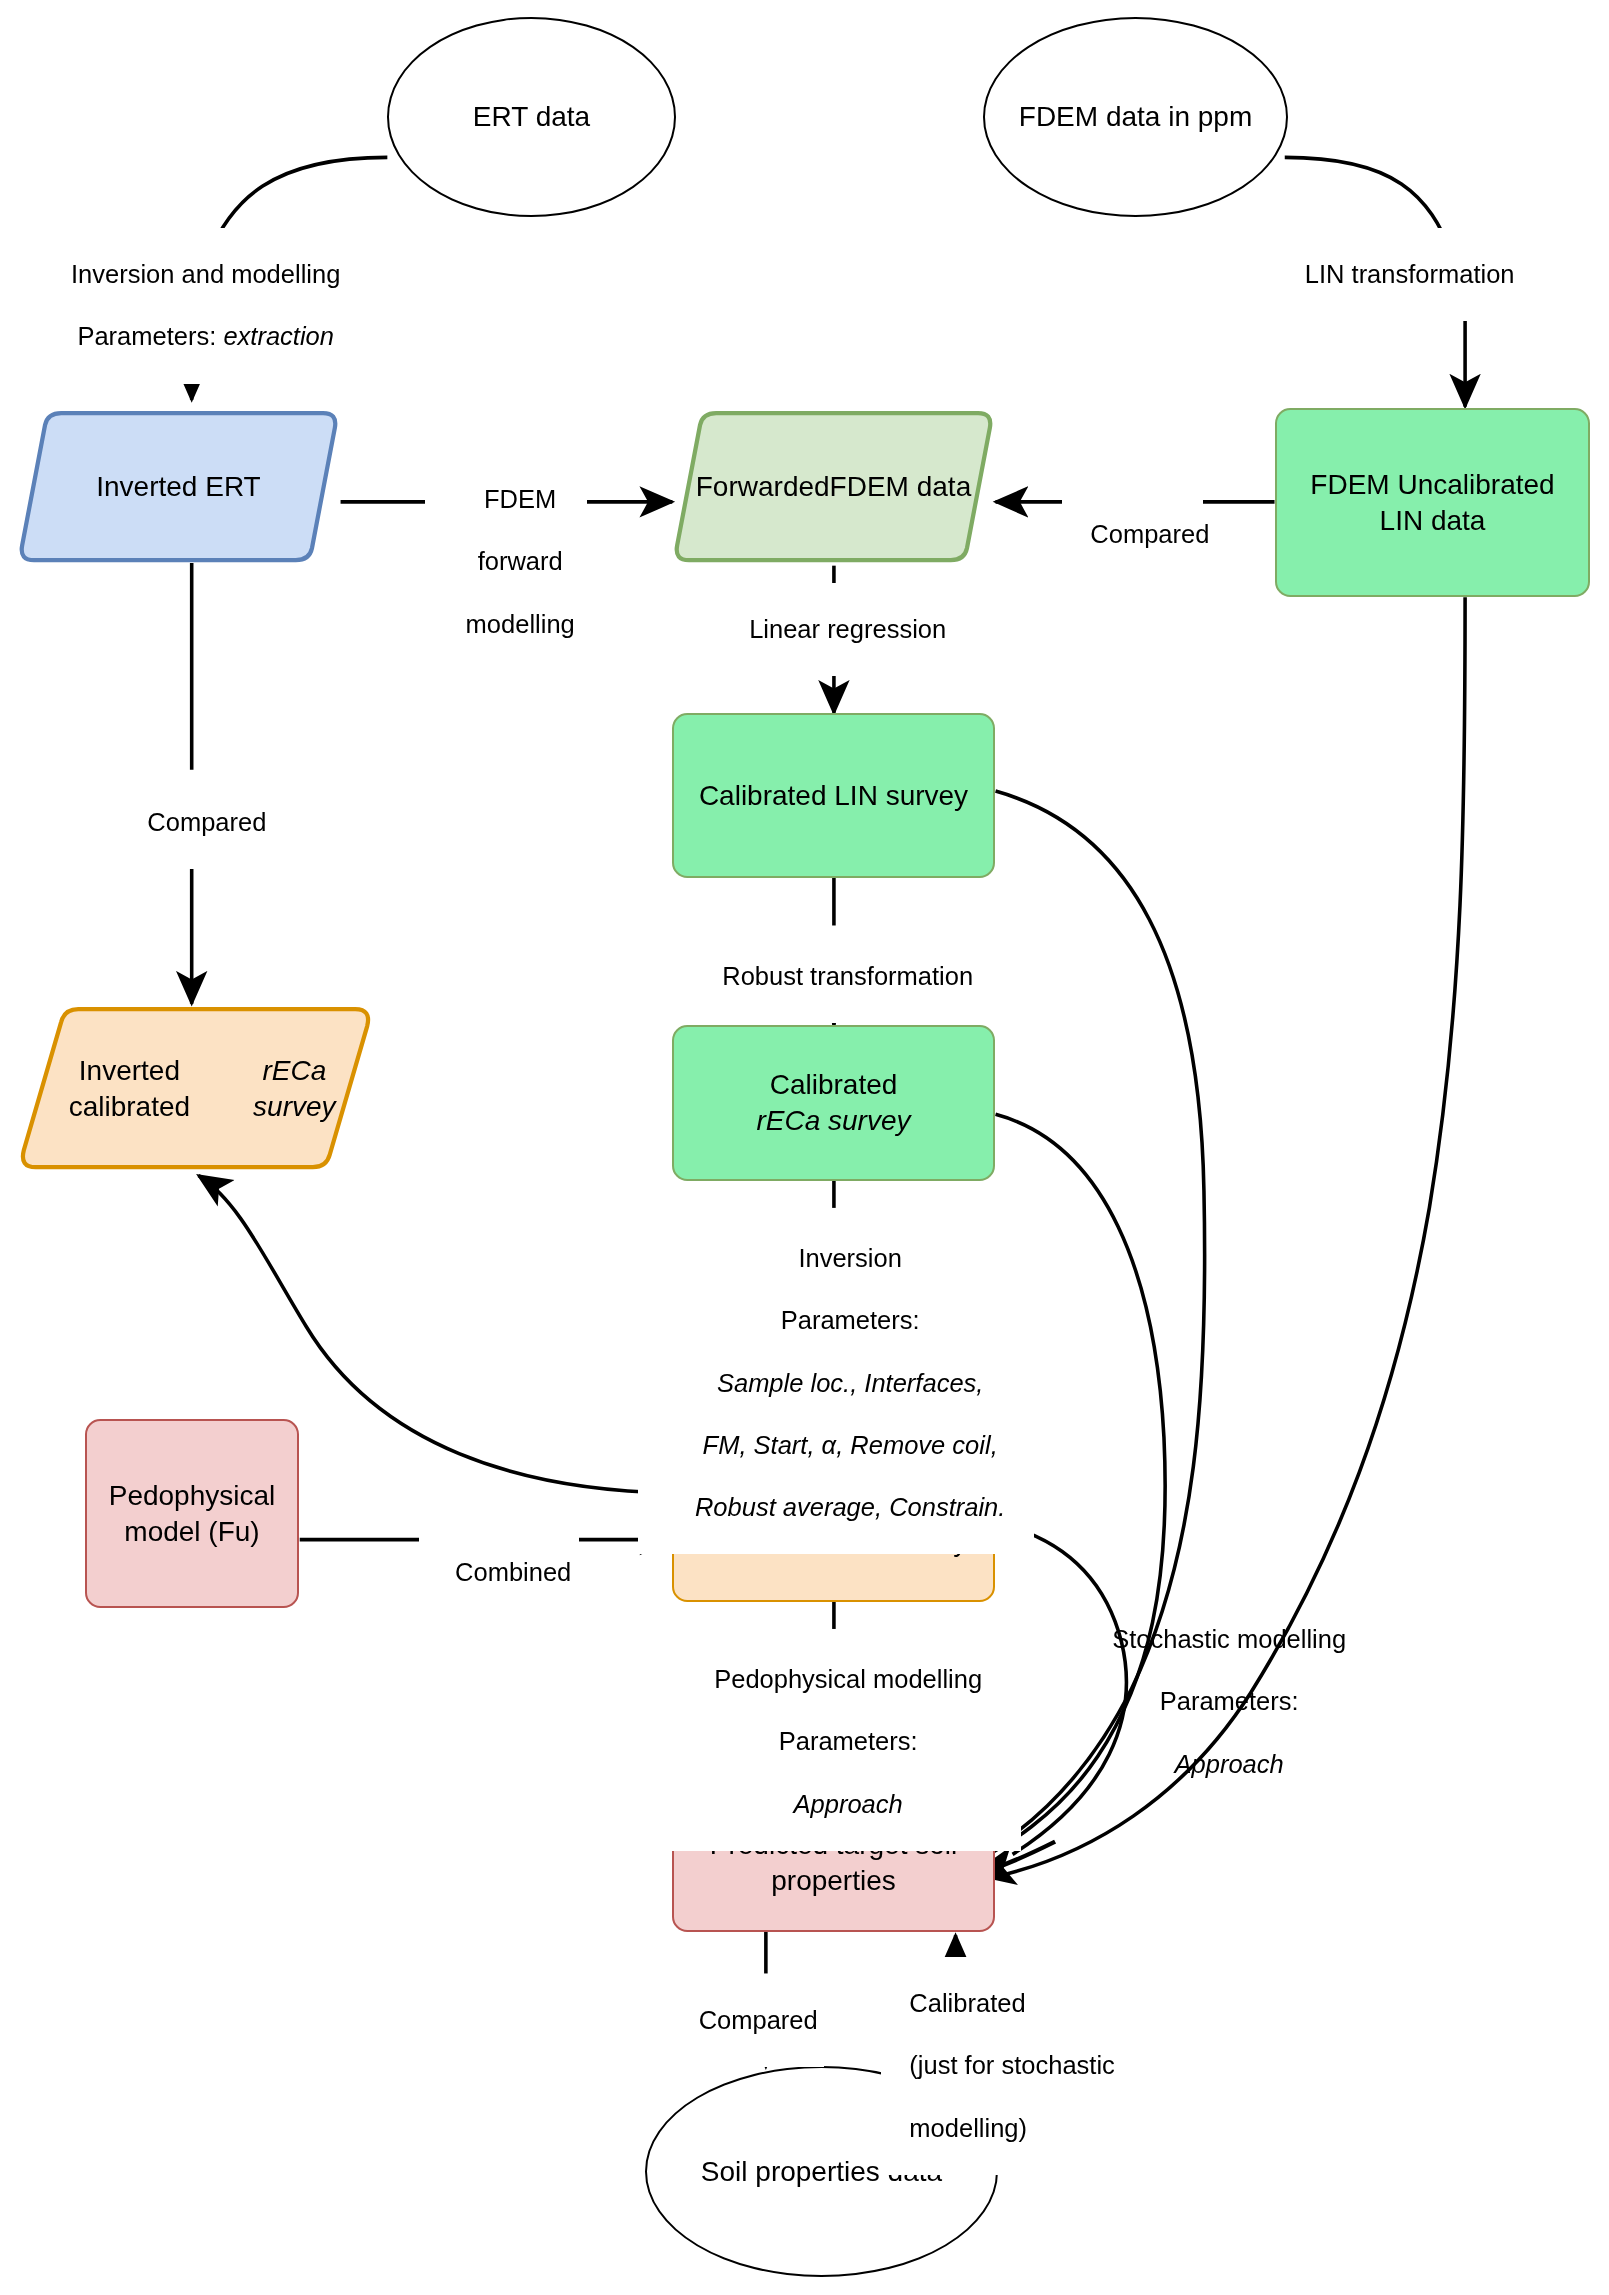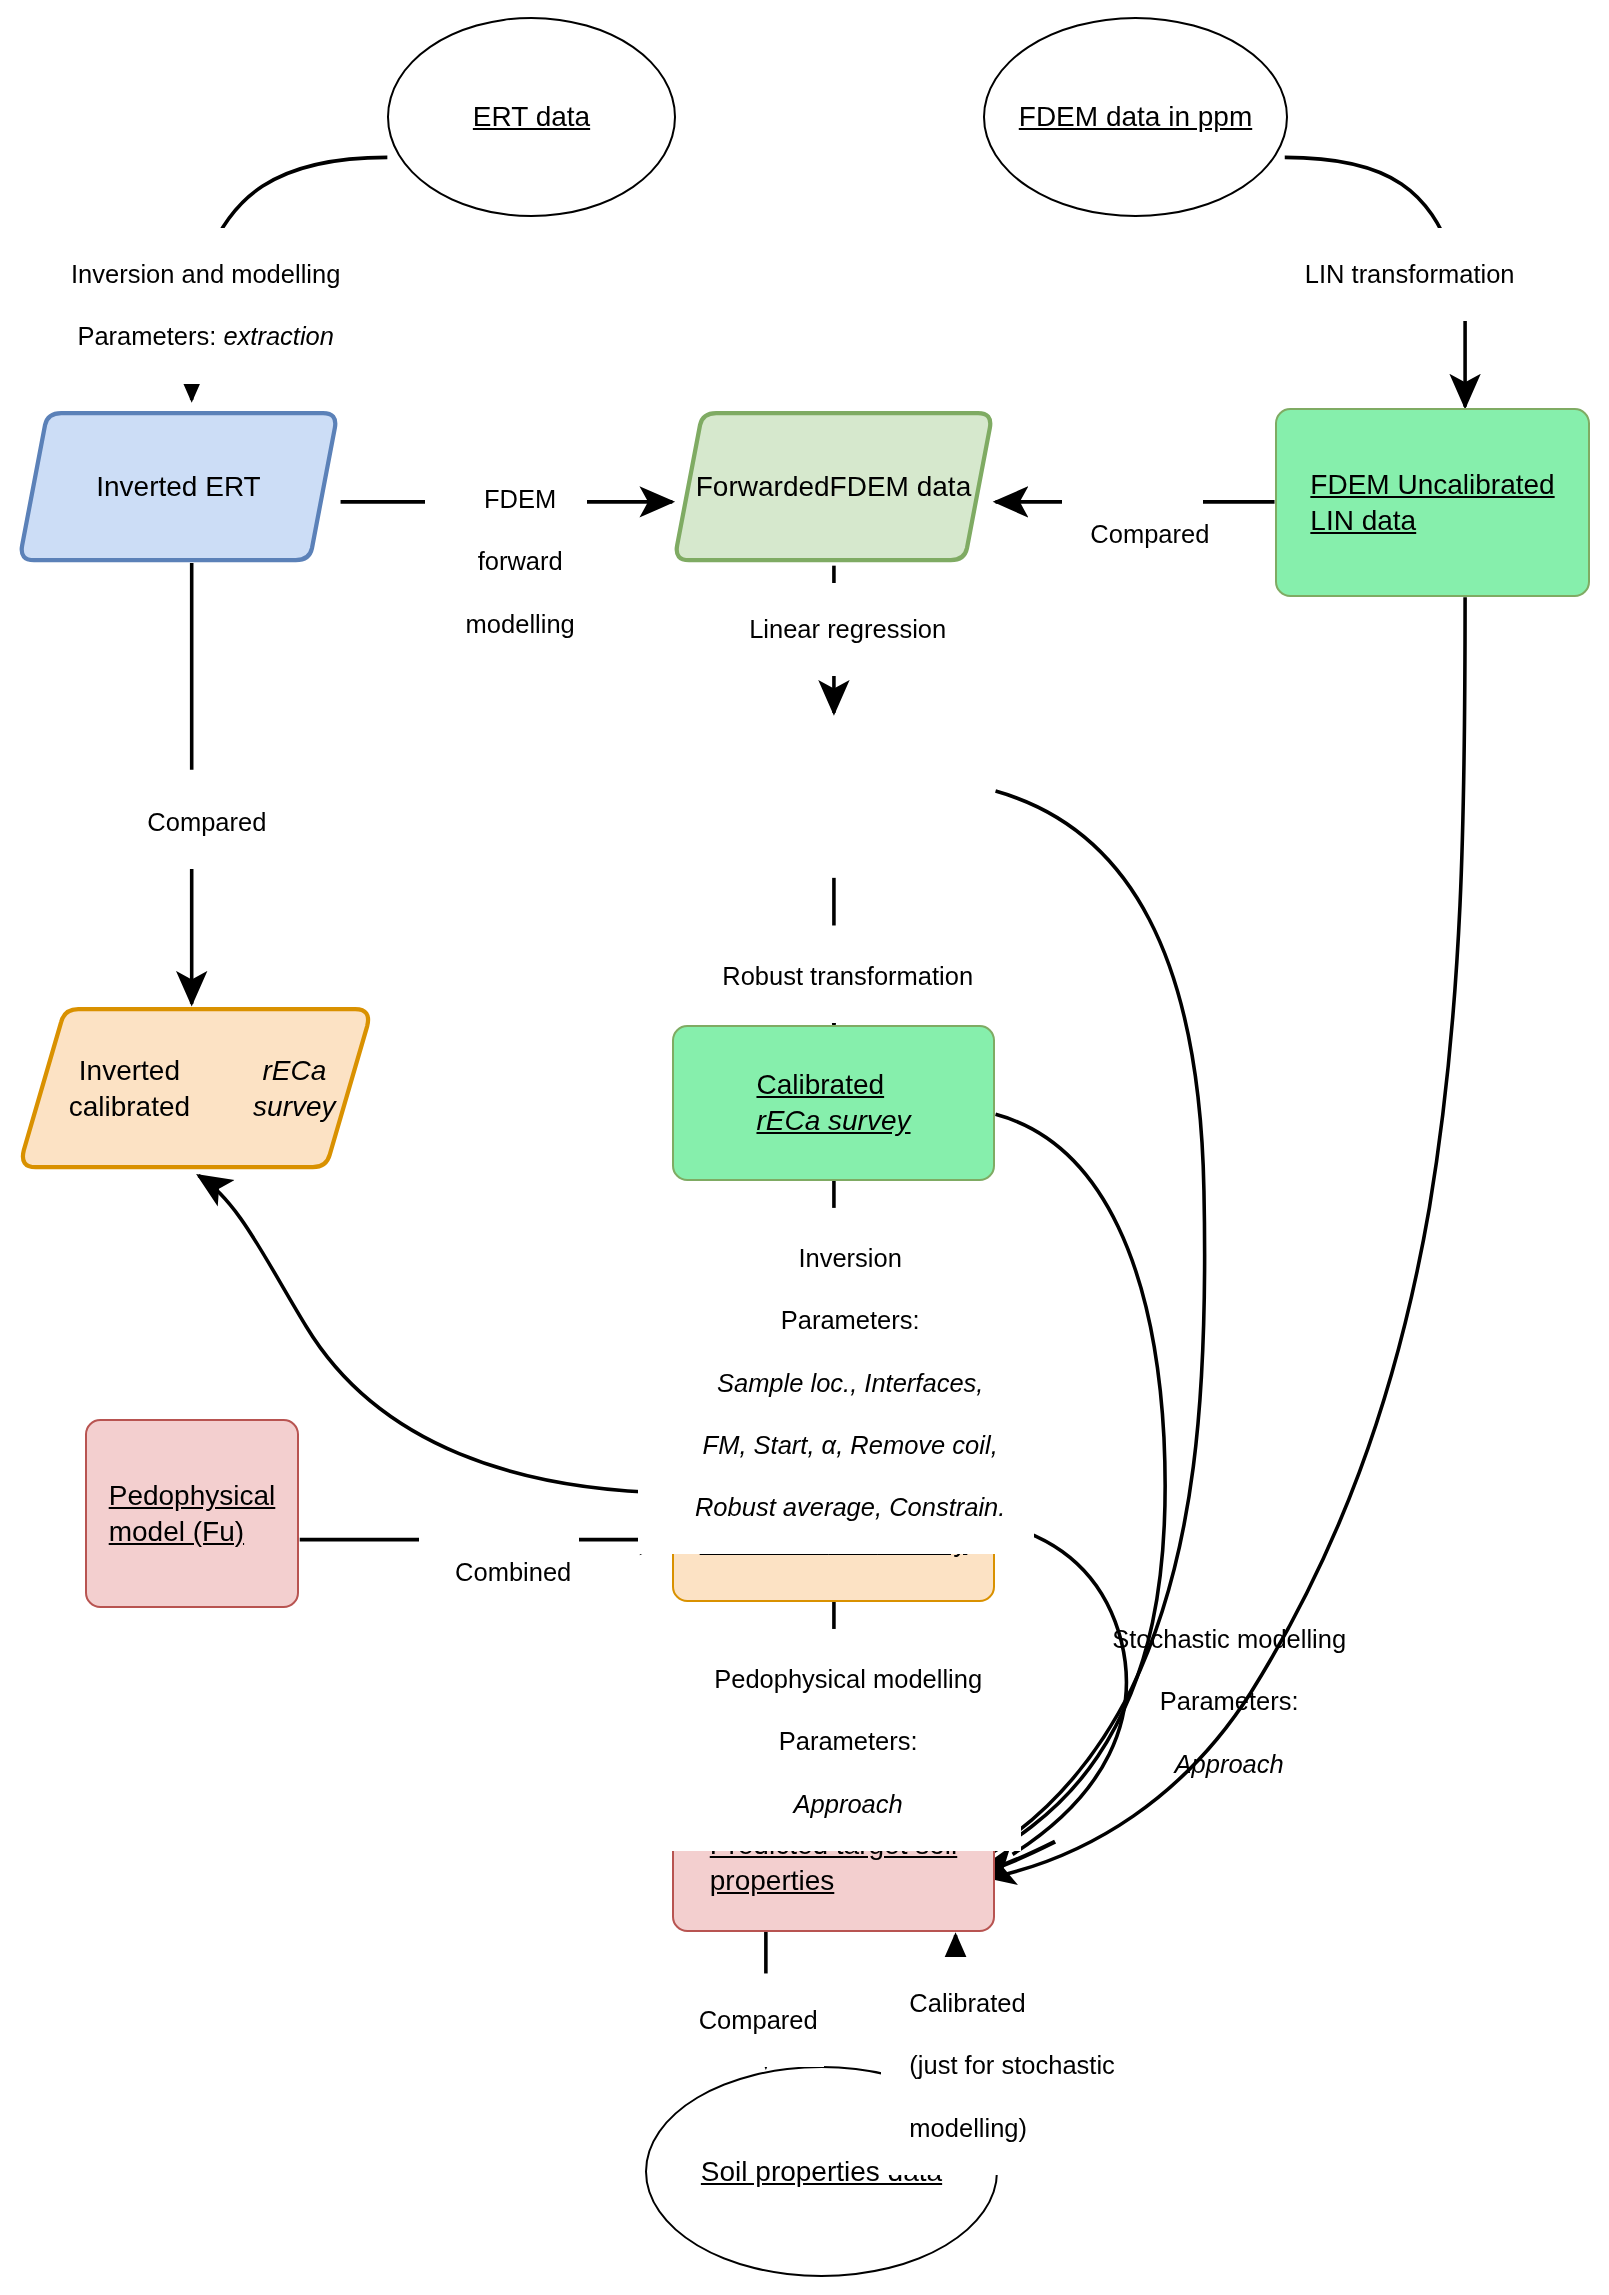--- a/index.html
+++ b/index.html
@@ -1,19 +1,19 @@
 <!DOCTYPE html>
 <html style="font-size:13.6px"><head>
 <meta charset="utf-8">
 <style>
   html,body{margin:0;padding:0;background:#ffffff;}
   body{font-family:"Liberation Sans", sans-serif;}
   #stage{position:relative;width:1610px;height:2295px;background:#fff;overflow:hidden;}
   svg#wires{position:absolute;inset:0;width:1610px;height:2295px;}
-  .node{position:absolute;box-sizing:border-box;display:flex;align-items:center;justify-content:center;text-decoration:underline;}
+  .node{position:absolute;box-sizing:border-box;display:flex;align-items:center;justify-content:center;text-align:center;}
   .node .lbl{font-size:28px;line-height:1.28;color:#000;padding:0 8.5px;}
   .ellipse{border:2.6px solid #000;border-radius:50%;background:#fff;}
   .rrect{border-width:2.6px;border-style:solid;border-radius:15.3px;}
   .fill-green{background:#86efac;border-color:#7fab63;}
   .fill-orange{background:#fce2c4;border-color:#d99100;}
   .fill-red{background:#f3cfcf;border-color:#b85451;}
   .para-wrap{position:absolute;}
   .para-wrap svg{position:absolute;inset:0;overflow:visible;}
   .para-wrap .lbl{position:absolute;inset:0;display:flex;align-items:center;justify-content:center;text-align:center;font-size:28px;line-height:1.28;color:#000;z-index:2;padding:0 13.6px;box-sizing:border-box;}
   .etext{position:absolute;font-size:25.5px;line-height:1.22;color:#000;text-align:center;white-space:pre;background:#fff;}
@@ -113,20 +113,23 @@
     </span>
   </div>
 
   <div class="node rrect fill-green" style="left:1275px;top:408px;width:315px;height:189px;">
     <span class="lbl">
       <span>FDEM Uncalibrated</span><br>
       <span>LIN data</span>
     </span>
   </div>
 
+  <div class="node rrect fill-green" style="left:672px;top:713px;width:323px;height:165px;">
+    <span class="lbl">Calibrated LIN survey</span>
+  </div>
 
   <div class="node rrect fill-green" style="left:672px;top:1025px;width:323px;height:156px;">
     <span class="lbl">
       <span>Calibrated</span><br>
       <i>rECa survey</i>
     </span>
   </div>
 
   <div class="para-wrap" style="left:17px;top:1004px;width:357px;height:170px;">
     <svg viewBox="0 0 420 200" preserveAspectRatio="none">

